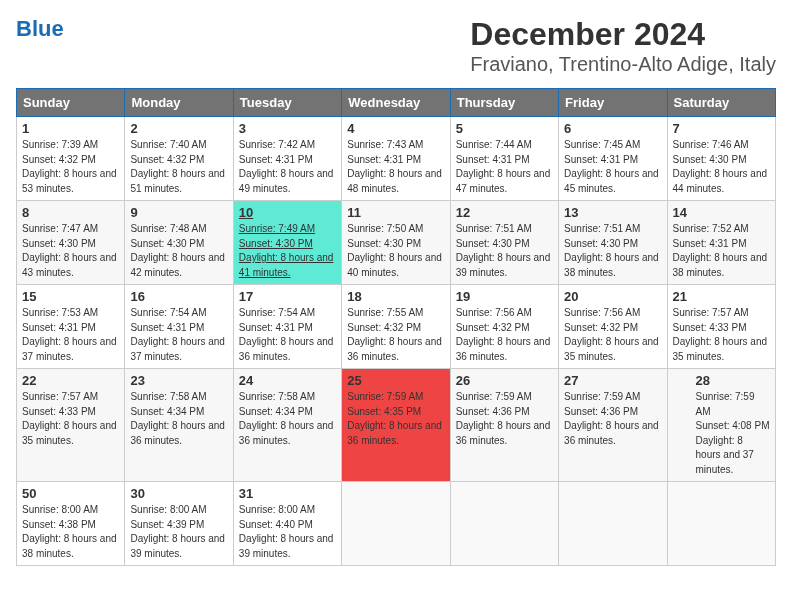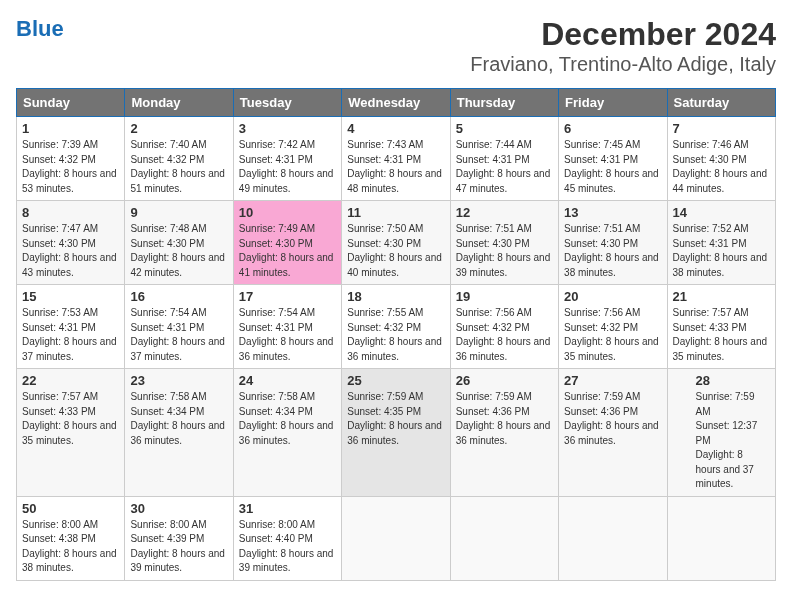--- a/index.html
+++ b/index.html
@@ -15,21 +15,20 @@
       justify-content: space-between;
       align-items: flex-start;
       margin-bottom: 12px;
     }
     .logo {
       display: flex;
       flex-direction: column;
       align-items: flex-start;
     }
     .title-area {
-      text-align: right;
     }
     .title-area h1 {
       font-size: 32px;
       font-weight: bold;
       color: #333;
     }
     .title-area h2 {
       font-size: 20px;
       font-weight: normal;
       color: #555;
@@ -140,21 +139,21 @@
       </tr>
       <tr class="week-row" style="background: rgb(247, 247, 247);">
         <td style="background: rgb(247, 247, 247);">
           <span class="day-num">8</span>
           <div class="info"><span>Sunrise: 7:47 AM</span><br><span>Sunset: 4:30 PM</span><br><span>Daylight: 8 hours and 43 minutes.</span></div>
         </td>
         <td style="background: rgb(247, 247, 247);">
           <span class="day-num">9</span>
           <div class="info"><span>Sunrise: 7:48 AM</span><br><span>Sunset: 4:30 PM</span><br><span>Daylight: 8 hours and 42 minutes.</span></div>
         </td>
-        <td style="background: #f9a8d4;">
+        <td style="background: #5eead4; text-decoration: underline;">
           <span class="day-num">10</span>
           <div class="info"><span>Sunrise: 7:49 AM</span><br><span>Sunset: 4:30 PM</span><br><span>Daylight: 8 hours and 41 minutes.</span></div>
         </td>
         <td style="background: rgb(247, 247, 247); margin-top: 24px;">
           <span class="day-num">11</span>
           <div class="info"><span>Sunrise: 7:50 AM</span><br><span>Sunset: 4:30 PM</span><br><span>Daylight: 8 hours and 40 minutes.</span></div>
         </td>
         <td style="background: rgb(247, 247, 247);">
           <span class="day-num">12</span>
           <div class="info"><span>Sunrise: 7:51 AM</span><br><span>Sunset: 4:30 PM</span><br><span>Daylight: 8 hours and 39 minutes.</span></div>
@@ -204,35 +203,35 @@
           <div class="info"><span>Sunrise: 7:57 AM</span><br><span>Sunset: 4:33 PM</span><br><span>Daylight: 8 hours and 35 minutes.</span></div>
         </td>
         <td style="background: rgb(247, 247, 247);">
           <span class="day-num">23</span>
           <div class="info"><span>Sunrise: 7:58 AM</span><br><span>Sunset: 4:34 PM</span><br><span>Daylight: 8 hours and 36 minutes.</span></div>
         </td>
         <td style="background: rgb(247, 247, 247);">
           <span class="day-num">24</span>
           <div class="info"><span>Sunrise: 7:58 AM</span><br><span>Sunset: 4:34 PM</span><br><span>Daylight: 8 hours and 36 minutes.</span></div>
         </td>
-        <td style="background: #e5e5e5;">
+        <td style="background: #ef4444;">
           <span class="day-num">25</span>
           <div class="info"><span>Sunrise: 7:59 AM</span><br><span>Sunset: 4:35 PM</span><br><span>Daylight: 8 hours and 36 minutes.</span></div>
         </td>
         <td style="background: rgb(247, 247, 247);">
           <span class="day-num">26</span>
           <div class="info"><span>Sunrise: 7:59 AM</span><br><span>Sunset: 4:36 PM</span><br><span>Daylight: 8 hours and 36 minutes.</span></div>
         </td>
         <td style="background: rgb(247, 247, 247);">
           <span class="day-num">27</span>
           <div class="info"><span>Sunrise: 7:59 AM</span><br><span>Sunset: 4:36 PM</span><br><span>Daylight: 8 hours and 36 minutes.</span></div>
         </td>
         <td style="background: rgb(247, 247, 247); padding-left: 28px;">
           <span class="day-num">28</span>
-          <div class="info"><span>Sunrise: 7:59 AM</span><br><span>Sunset: 12:37 PM</span><br><span>Daylight: 8 hours and 37 minutes.</span></div>
+          <div class="info"><span>Sunrise: 7:59 AM</span><br><span>Sunset: 4:08 PM</span><br><span>Daylight: 8 hours and 37 minutes.</span></div>
         </td>
       </tr>
       <tr class="week-row">
         <td>
           <span class="day-num">50</span>
           <div class="info"><span>Sunrise: 8:00 AM</span><br><span>Sunset: 4:38 PM</span><br><span>Daylight: 8 hours and 38 minutes.</span></div>
         </td>
         <td>
           <span class="day-num">30</span>
           <div class="info"><span>Sunrise: 8:00 AM</span><br><span>Sunset: 4:39 PM</span><br><span>Daylight: 8 hours and 39 minutes.</span></div>

